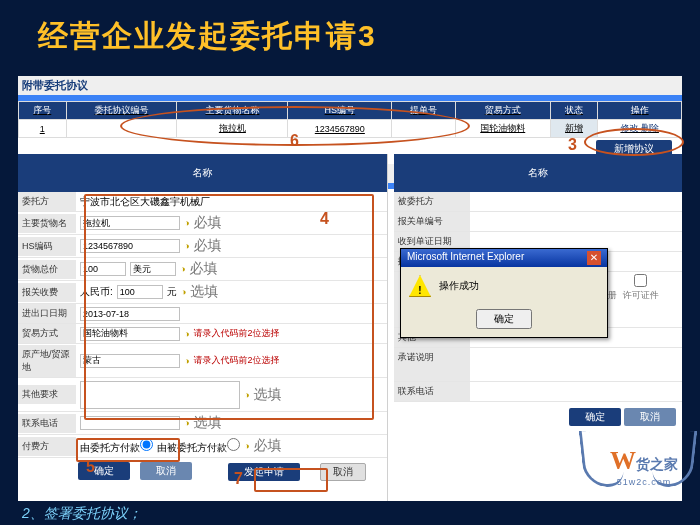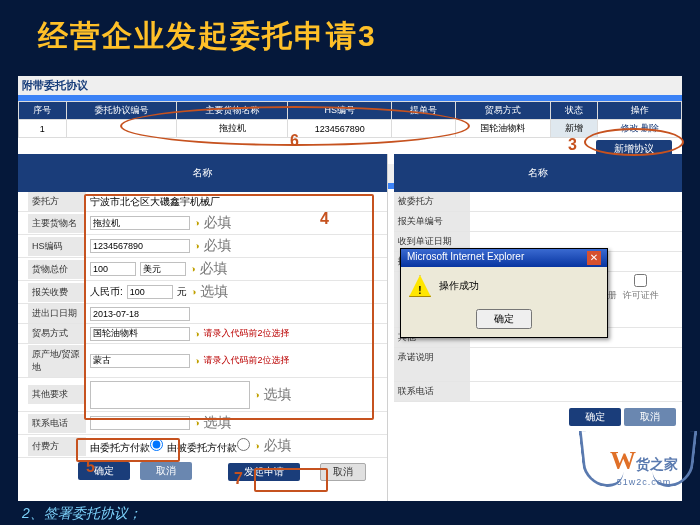--- a/index.html
+++ b/index.html
@@ -25,21 +25,21 @@
   }
   .section-header {
     background: #efefef;
     color: #173d7a;
     font-weight: bold;
     font-size: 11px;
     padding: 2px 4px;
     border-bottom: 6px solid #3b82f6;
   }
   
-  .tbl { width: 100%; border-collapse: collapse; }
+  .tbl { width: 100%; border-collapse: collapse; text-decoration: underline; }
   .tbl th, .tbl td {
     border: 1px solid #dcdcdc;
     padding: 2px 4px;
     font-size: 9px;
     text-align: center;
     white-space: nowrap;
   }
   .tbl th {
     background: #1a3d7a;
     color: #fff;
@@ -99,21 +99,20 @@
     background: #fff;
     min-height: 20px;
   }
   .form-row .lbl {
     width: 58px;
     background: #e8e8e8;
     font-size: 9px;
     padding: 3px 4px;
     color: #333;
     flex-shrink:0;
-    margin-left:10px;
   }
   .form-row .val { flex:1; padding: 2px 4px; display:flex; align-items:center; gap:4px;}
   .form-row input[type=text], .form-row textarea {
     font-size: 9px;
     border: 1px solid #c0c0c0;
     padding: 1px 2px;
     width: 100px;
   }
   .form-row textarea{ width: 160px; height: 28px; resize:none;}
   .req-icon { color: #c0a000; font-size: 9px; }

